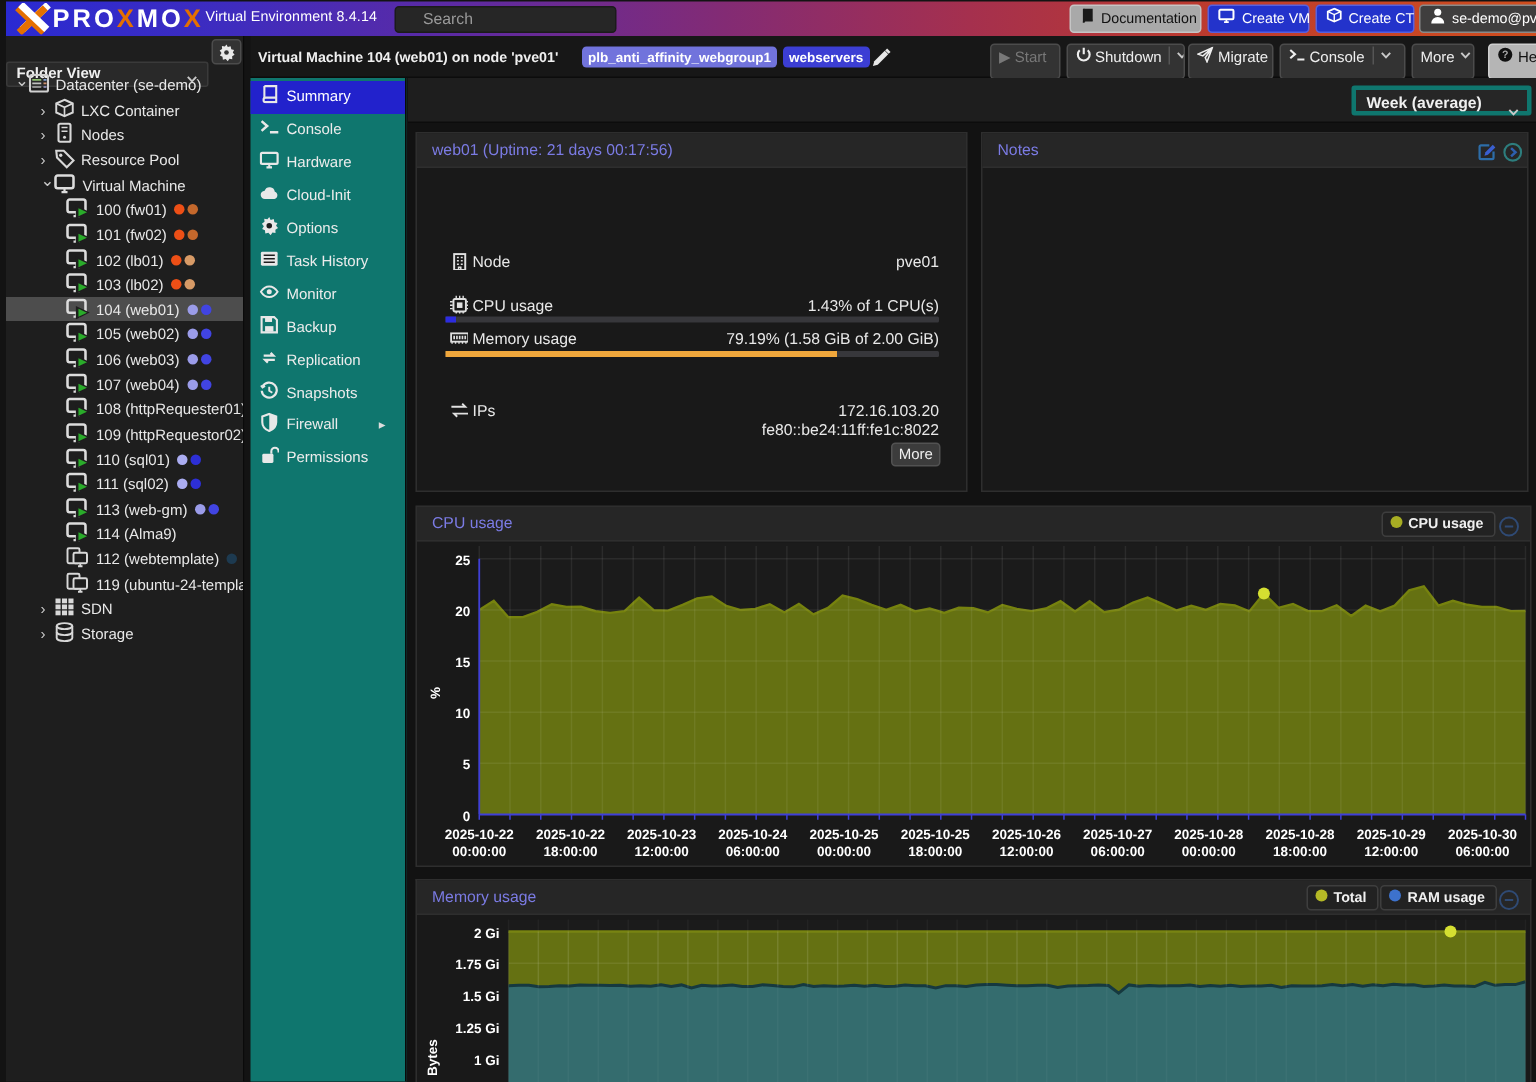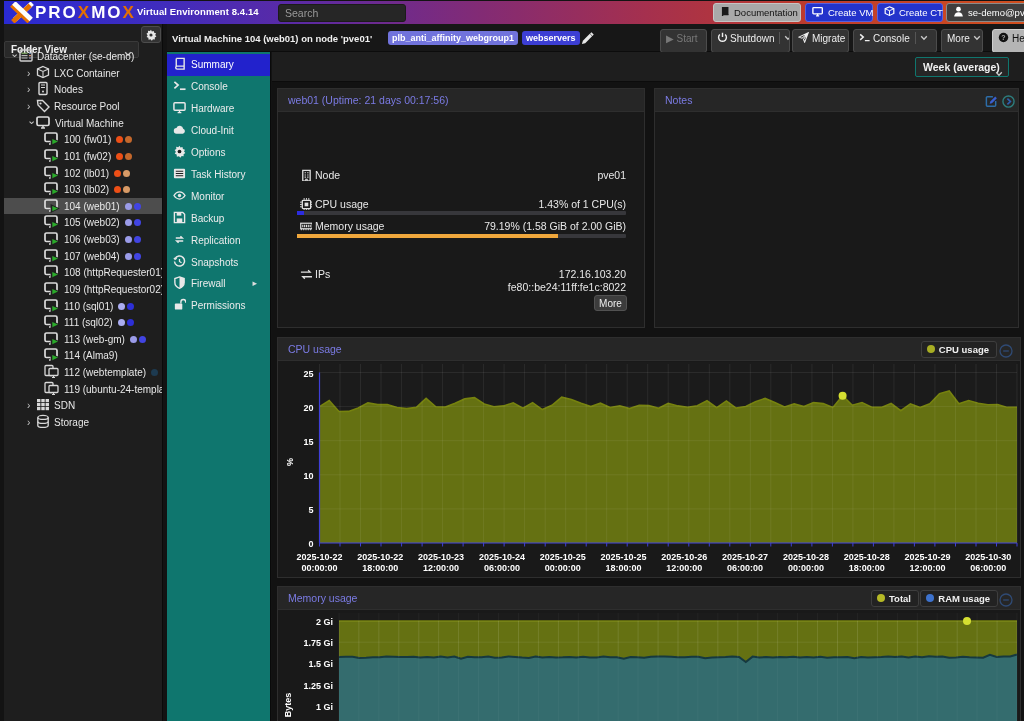--- a/index.html
+++ b/index.html
@@ -7,24 +7,24 @@
   font-family:"Liberation Sans", sans-serif; color:#e8e8e8; }
 
 
 #topbar { position:absolute; left:4px; top:1px; right:0; height:23px; overflow:hidden;
   background:linear-gradient(90deg,#2a2ad2 0%,#3f2cbe 15%,#5e2aa2 30%,#832b74 47%,#a5304e 63%,#bc3a2e 78%,#d04e1e 100%);
   }
 #logo { position:absolute; left:5px; top:1px; }
 #logotext { position:absolute; left:31px; top:2px; font-size:17px; font-weight:bold;
   color:#fff; letter-spacing:2px; }
 #logotext .ox { color:#e57000; }
-#vetext { position:absolute; left:133px; top:5px; font-size:9.5px; font-weight:bold; color:#fff; letter-spacing:.1px; }
-#search { position:absolute; left:259px; top:3px; width:128px; height:18px;
+#vetext { position:absolute; left:133px; top:5px; font-size:9.5px; font-weight:normal; color:#fff; letter-spacing:.1px; }
+#search { position:absolute; left:259px; top:3px; width:148px; height:18px;
   background:#262626; border:1px solid #1b1b1b; border-radius:3px; color:#9a9a9a;
-  font-size:10.5px; line-height:16px; padding-left:6px;margin-left:15px; }
+  font-size:10.5px; line-height:16px; padding-left:18px; }
 .tbtn { position:absolute; top:2px; height:19px; border-radius:3px; font-size:9.5px;
   line-height:17px; padding:0 6px; color:#fff; white-space:nowrap; }
 #btn-doc { left:709px; width:88px; background:#a9a9a9; border:1px solid #c5c5c5; color:#111; }
 #btn-cvm { left:801px; width:68px; background:#2333cb; border:1px solid #5560e0; }
 #btn-cct { left:873px; width:66px; background:#2333cb; border:1px solid #5560e0; }
 #btn-user { left:942px; width:100px; background:#3f3e3e; border:1px solid #8a8a8a; }
 
 
 #toolbar2 { position:absolute; left:167px; top:24px; width:857px; height:28px;
   background:#171717; border-bottom:1px solid #0c0c0c; }
@@ -66,22 +66,22 @@
   background:#0f766e; border-right:1px solid #0a0a0a; }
 .mitem { position:absolute; left:0; width:103px; height:21.9px; font-size:10px;
   line-height:21.9px; padding-left:6px; color:#ececec; white-space:nowrap; }
 .msel { background:#2222cc; color:#fff; }
 .subarr { position:absolute; right:13px; top:0; font-size:9px; color:#ddd; }
 
 
 #content { position:absolute; left:272px; top:52px; width:752px; bottom:0; background:#121212; }
 #weekrow { position:absolute; left:0; top:0; width:752px; height:30px; background:#1e1e1e;
   border-bottom:1px solid #0c0c0c; }
-#weekbox { position:absolute; right:15px; top:5px; width:94px; height:20px; background:#262626;
-  border:1px solid #0f766e; border-radius:2px; font-size:10.5px; font-weight:bold; color:#f0f0f0;
+#weekbox { position:absolute; right:3px; top:5px; width:120px; height:20px; background:#262626;
+  border:3px solid #0f766e; border-radius:2px; font-size:10.5px; font-weight:bold; color:#f0f0f0;
   line-height:18px; padding-left:7px; }
 #weekbox .car { position:absolute; right:5px; top:7px; }
 
 .panel { position:absolute; background:#191919; border:1px solid #2e2e2e; }
 .phead { position:absolute; left:0; top:0; right:0; height:23px; background:#262626;
   border-bottom:1px solid #2e2e2e; font-size:10.5px; color:#7b7be4; line-height:22px;
   padding-left:10px; }
 #p-sum { left:5px; top:36px; width:368px; height:240px; }
 #p-notes { left:382px; top:36px; width:365px; height:240px; }
 #p-cpu { left:5px; top:285px; width:744px; height:241px; }

